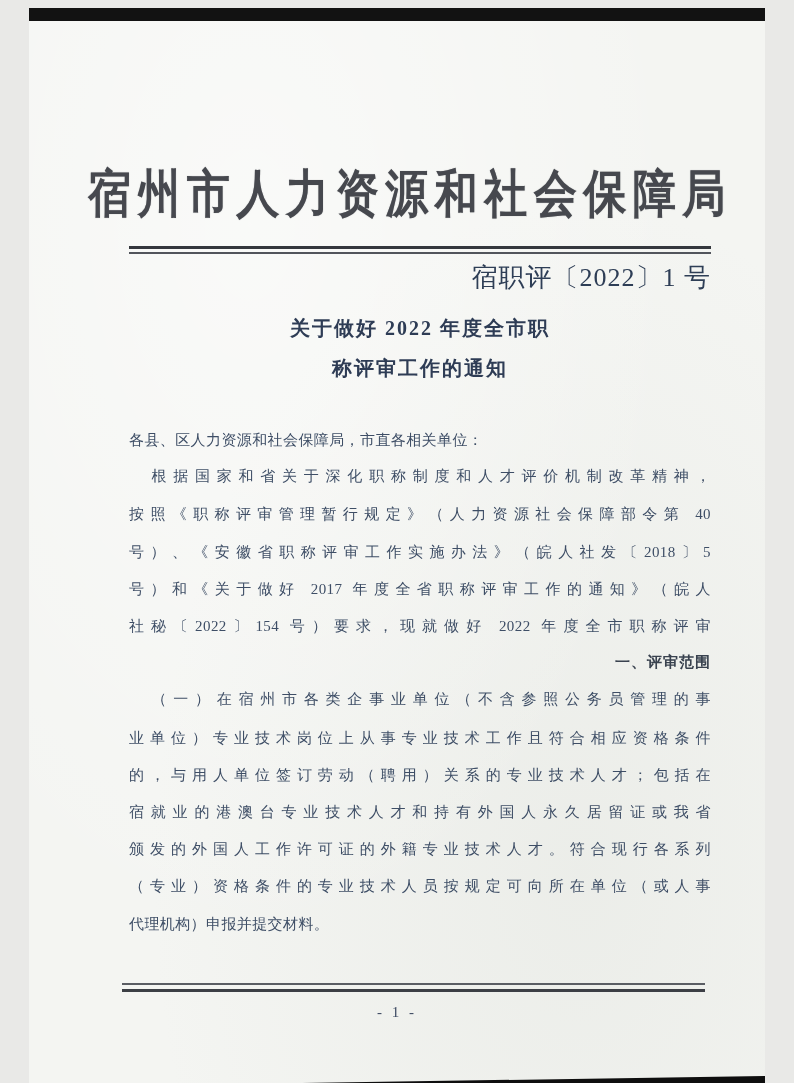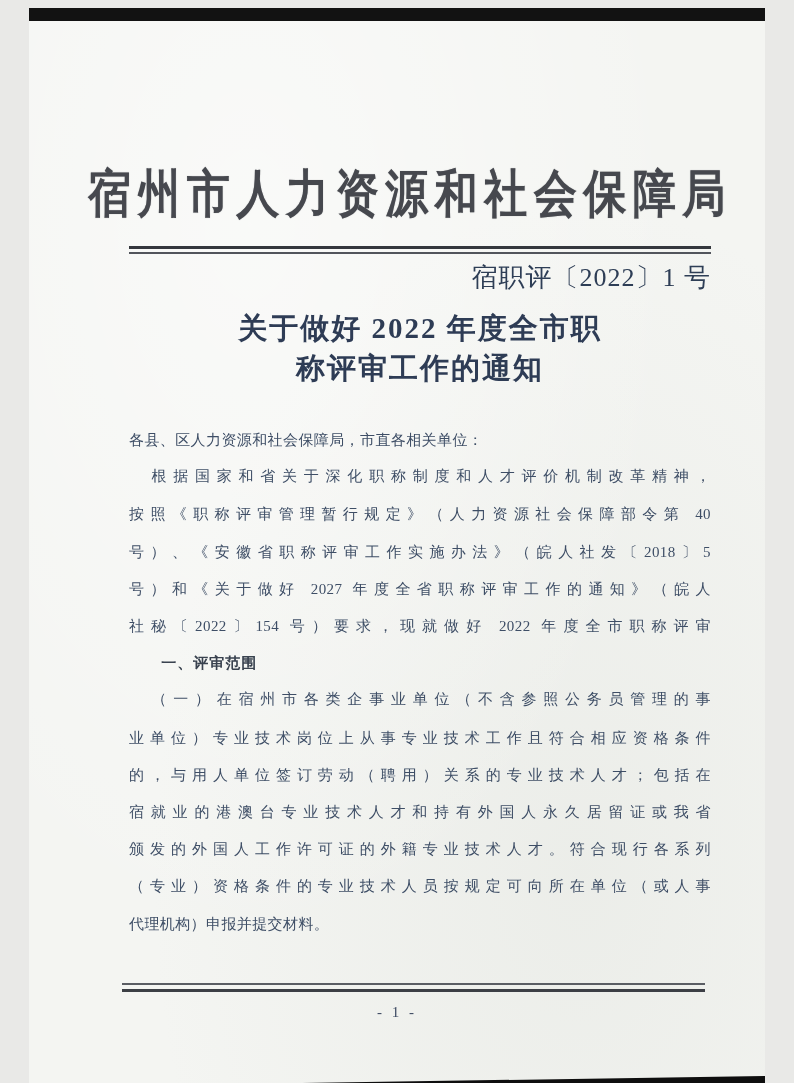--- a/index.html
+++ b/index.html
@@ -45,36 +45,36 @@
   }
   .docnum {
     position:absolute; top:258px; left:100px; width:582px;
     text-align:right;
     font-size:26px; line-height:24px;
     color:#2e3e56; letter-spacing:1px;
   }
   .doc-title {
     position:absolute; top:301px; left:100px; width:582px;
     text-align:center;
-    font-size:29px; line-height:39.5px; font-weight:bold;
+    font-size:20px; line-height:39.5px; font-weight:bold;
     letter-spacing:2px;
     color:#2e3c55;
   }
   .body-block {
     position:absolute; top:414px; left:100px; width:582px;
     font-size:15px; line-height:37.2px;
     color:#3e4e66;
     letter-spacing:.4px;
   }
   .ln { min-height:37.2px; }
   .jfull { text-align:justify; text-align-last:justify; }
   .indent { text-indent:1.5em;font-family:Liberation Mono, monospace; }
   .hd {
-    font-family:Liberation Serif, serif;
-    font-weight:bold; color:#39424f; text-indent:2.15em; letter-spacing:1px;
+    font-family:Liberation Mono, monospace;
+    font-weight:bold; color:#39424f; text-indent:2.15em; letter-spacing:1px;text-align:right;
   }
   .rule-bottom {
     position:absolute; left:93px; top:975px; width:583px; height:4px;
     border-top:2px solid #5a5d63;
     border-bottom:3px solid #3c3f45;
   }
   .pagenum {
     position:absolute; top:994px; left:0; width:100%;
     text-align:center;
     font-size:15px; line-height:20px; letter-spacing:3px;
@@ -97,21 +97,21 @@
   <div class="doc-title">
     <div>关于做好 2022 年度全市职</div>
     <div>称评审工作的通知</div>
   </div>
 
   <div class="body-block">
     <div class="ln">各县、区人力资源和社会保障局，市直各相关单位：</div>
     <div class="ln indent jfull">根据国家和省关于深化职称制度和人才评价机制改革精神，</div>
     <div class="ln jfull">按照《职称评审管理暂行规定》（人力资源社会保障部令第 40</div>
     <div class="ln jfull">号）、《安徽省职称评审工作实施办法》（皖人社发〔2018〕5</div>
-    <div class="ln jfull">号）和《关于做好 2027 年度全省职称评审工作的通知》（皖人</div>
+    <div class="ln jfull">号）和《关于做好 2017 年度全省职称评审工作的通知》（皖人</div>
     <div class="ln jfull">社秘〔2022〕154 号）要求，现就做好 2022 年度全市职称评审</div>
     <div class="ln hd">一、评审范围</div>
     <div class="ln indent jfull">（一）在宿州市各类企事业单位（不含参照公务员管理的事</div>
     <div class="ln jfull">业单位）专业技术岗位上从事专业技术工作且符合相应资格条件</div>
     <div class="ln jfull">的，与用人单位签订劳动（聘用）关系的专业技术人才；包括在</div>
     <div class="ln jfull">宿就业的港澳台专业技术人才和持有外国人永久居留证或我省</div>
     <div class="ln jfull">颁发的外国人工作许可证的外籍专业技术人才。符合现行各系列</div>
     <div class="ln jfull">（专业）资格条件的专业技术人员按规定可向所在单位（或人事</div>
     <div class="ln">代理机构）申报并提交材料。</div>
   </div>

